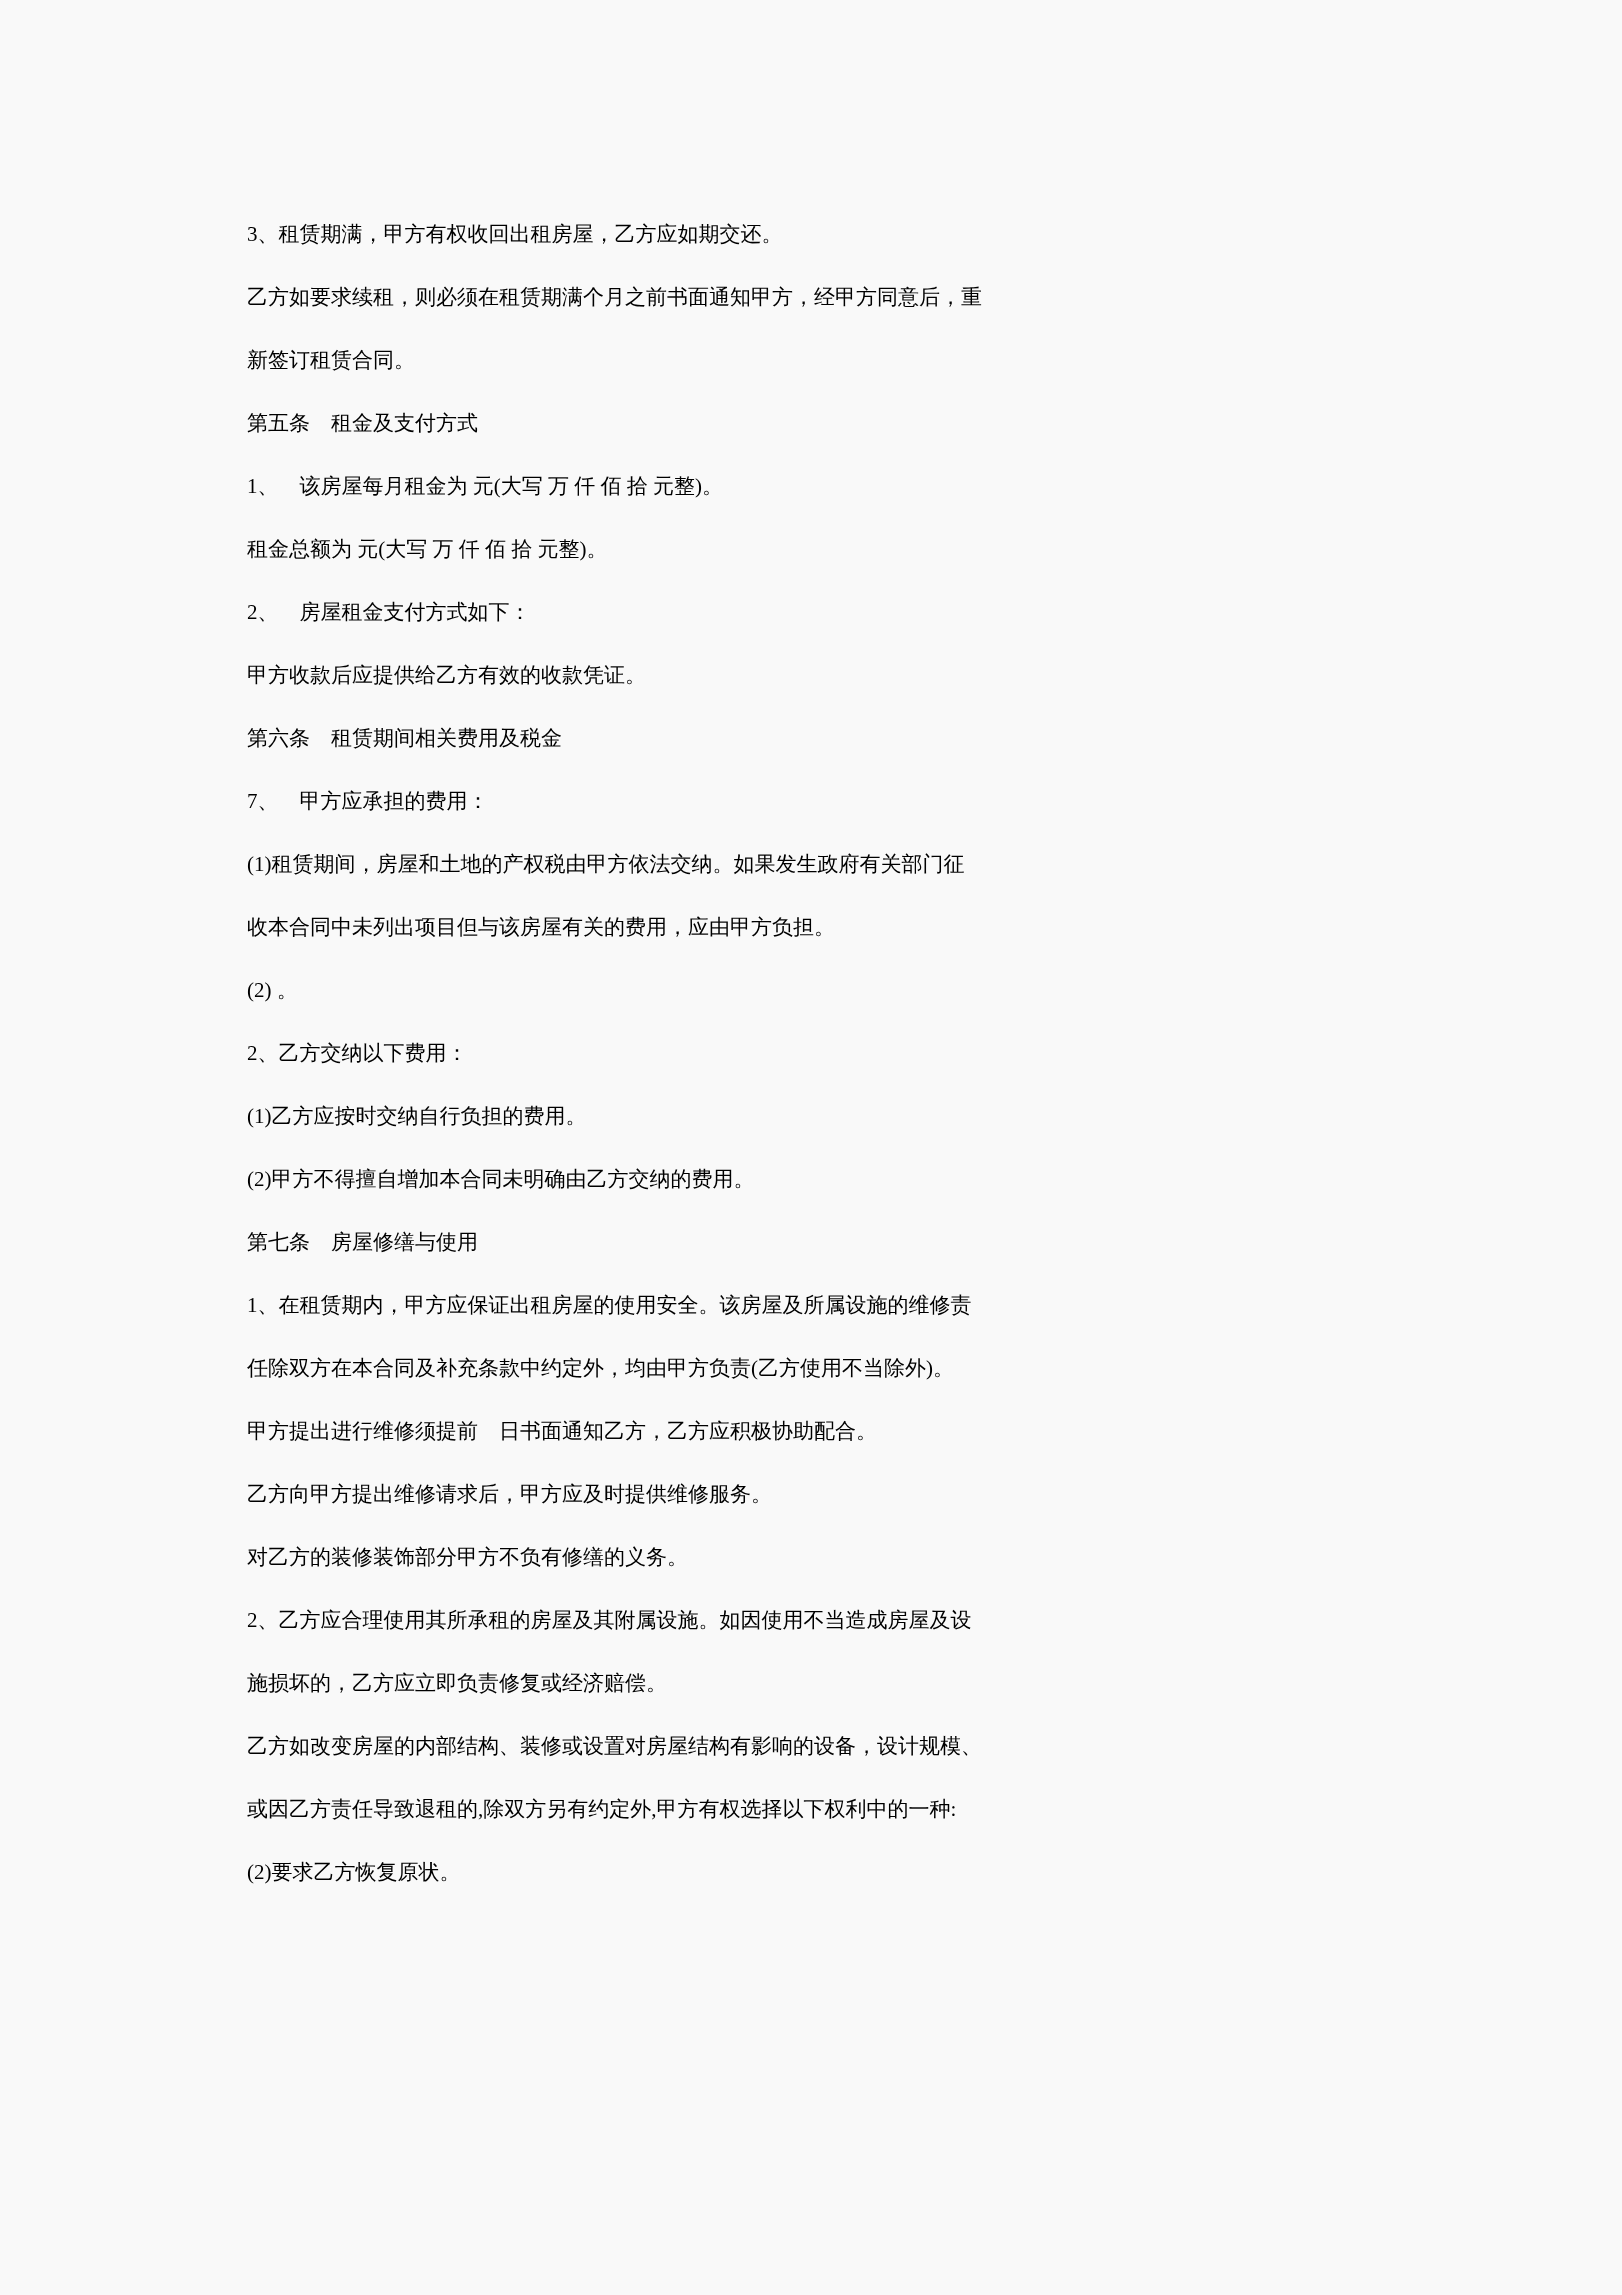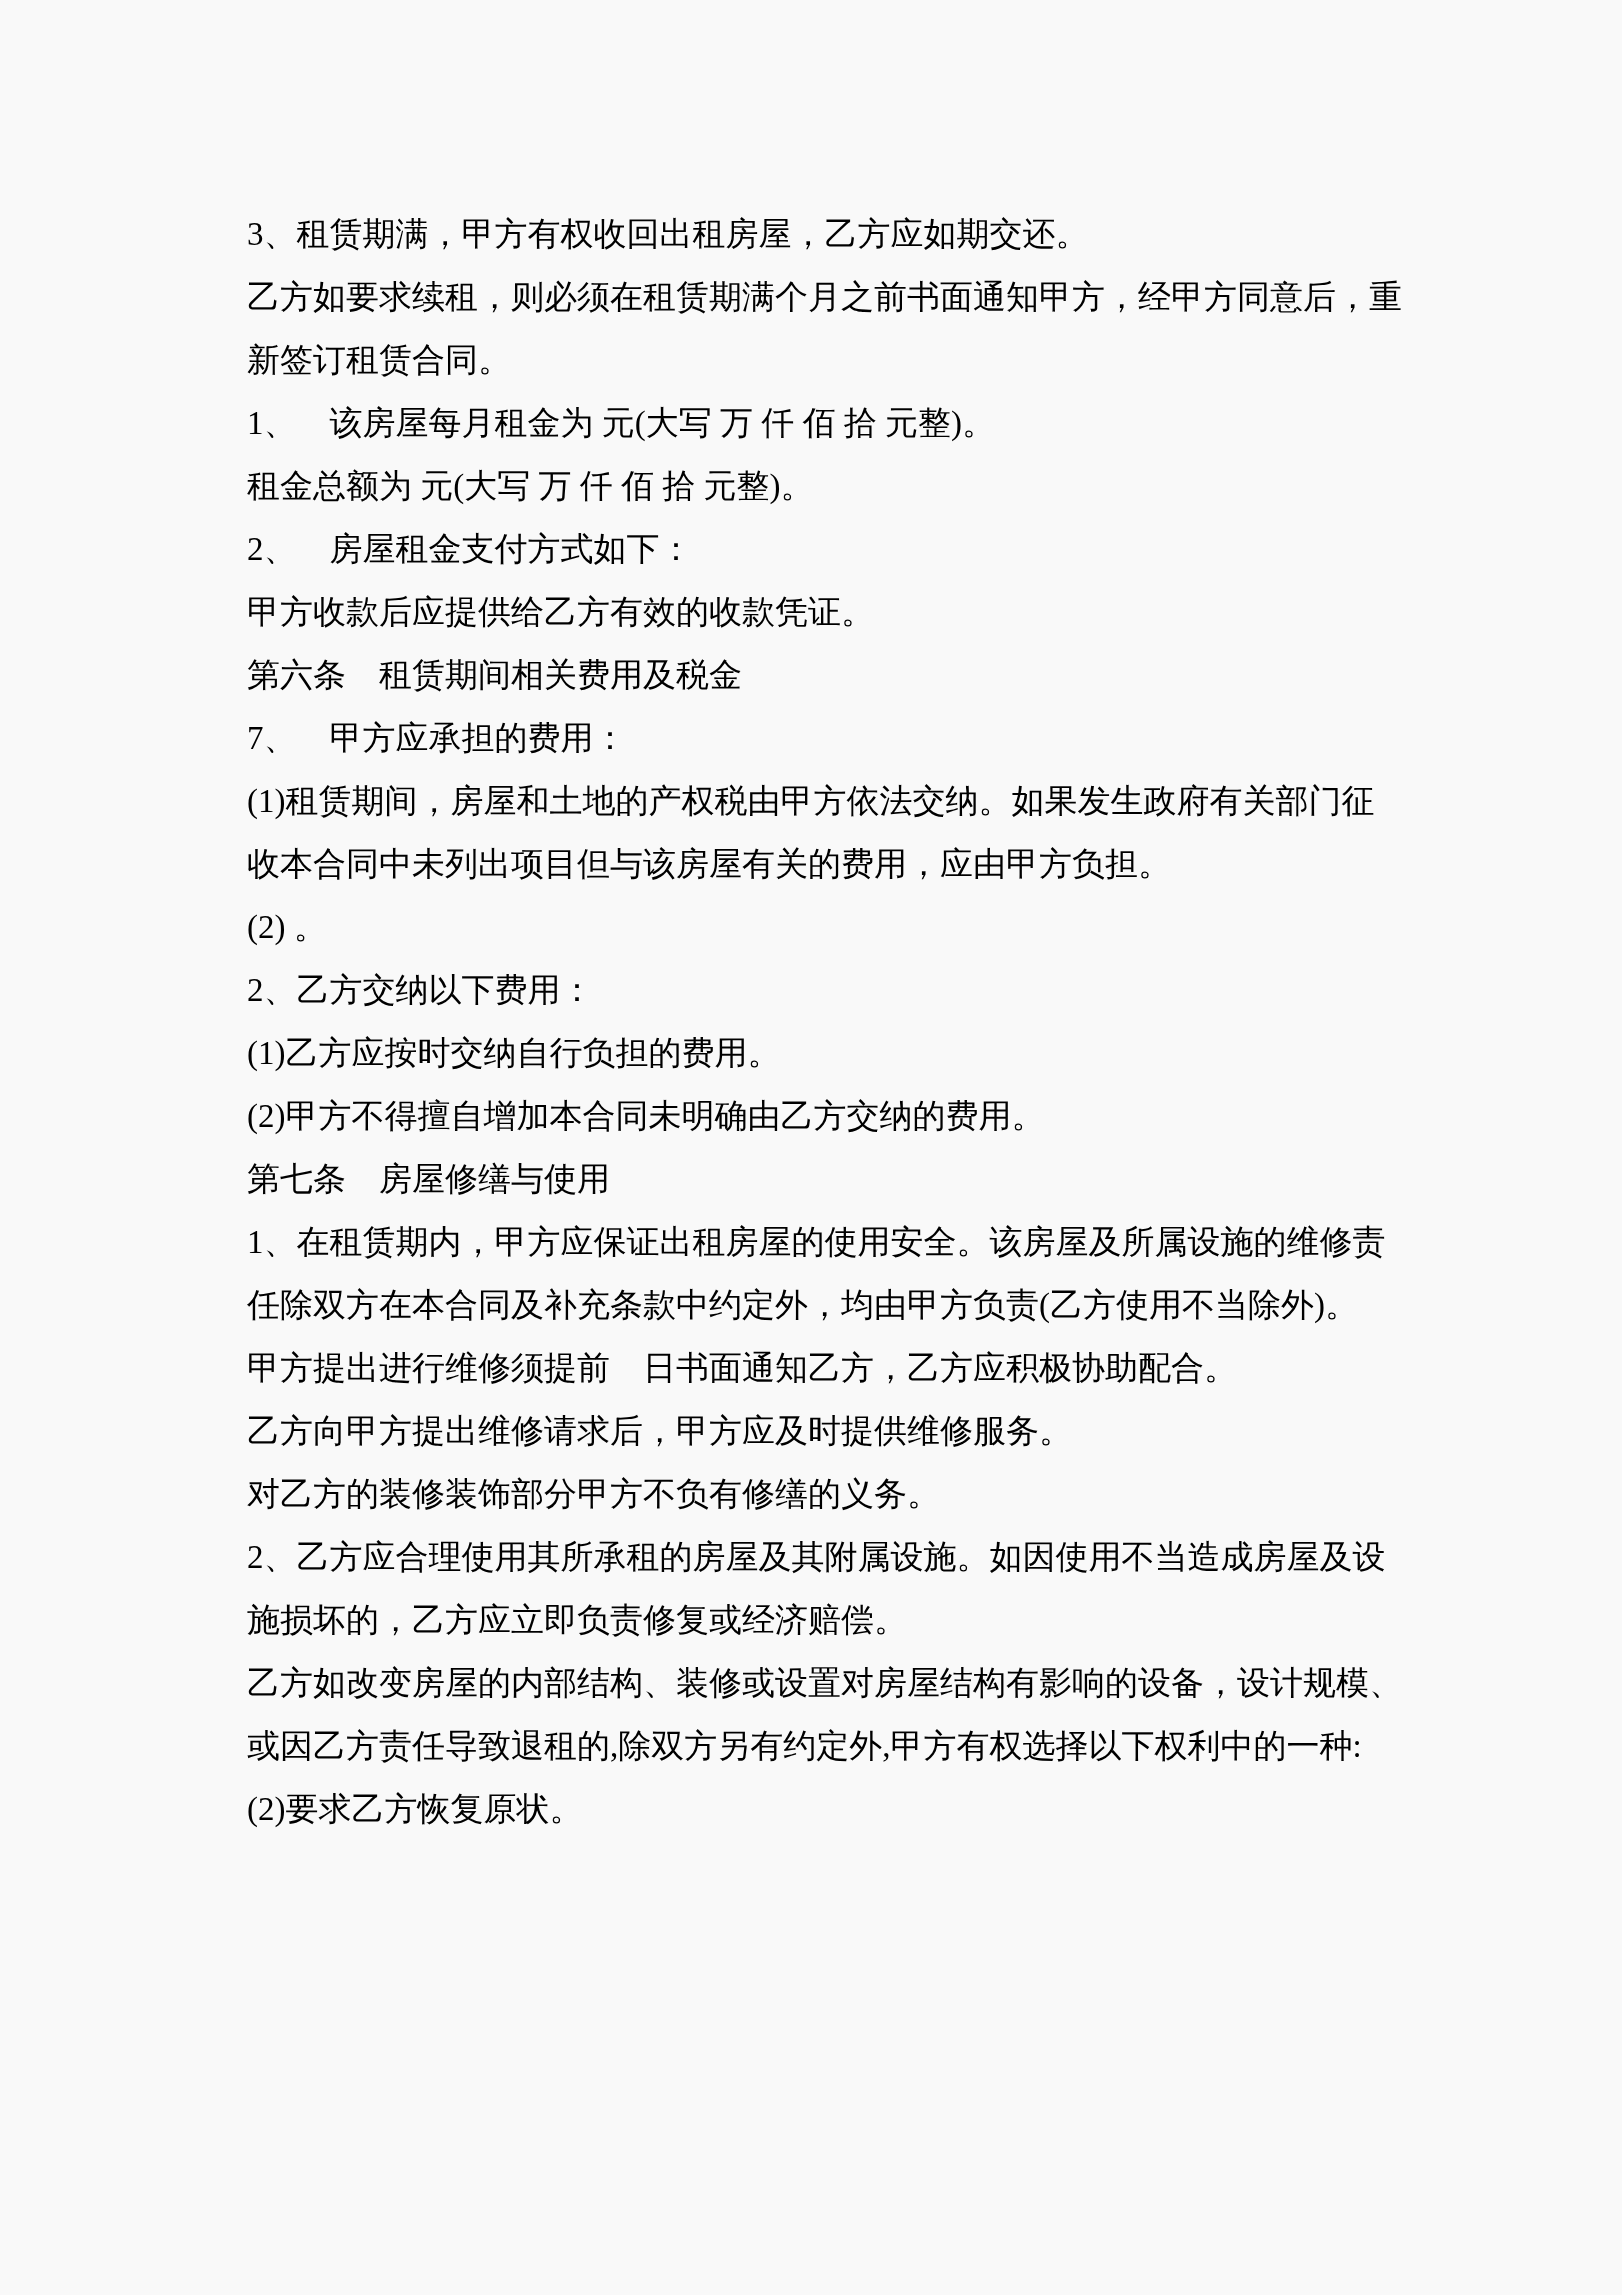--- a/index.html
+++ b/index.html
@@ -24,35 +24,36 @@
   }
   .text-block {
     position: absolute;
     top: 203px;
     left: 247px;
     width: 1139px;
   }
   .doc-line {
     height: 63px;
     line-height: 63px;
-    font-size: 33px;
+    font-size: 21px;
     color: #000000;
     white-space: pre;
     letter-spacing: 0px;
     font-weight: 400;
   }
 </style>
 </head>
 <body>
 
 <div class="page">
   <div class="text-block">
     <div class="doc-line">3、租赁期满，甲方有权收回出租房屋，乙方应如期交还。</div>
     <div class="doc-line">乙方如要求续租，则必须在租赁期满个月之前书面通知甲方，经甲方同意后，重</div>
     <div class="doc-line">新签订租赁合同。</div>
+    <div class="doc-line">第五条　租金及支付方式</div>
     <div class="doc-line">1、　该房屋每月租金为 元(大写 万 仟 佰 拾 元整)。</div>
     <div class="doc-line">租金总额为 元(大写 万 仟 佰 拾 元整)。</div>
     <div class="doc-line">2、　房屋租金支付方式如下：</div>
     <div class="doc-line">甲方收款后应提供给乙方有效的收款凭证。</div>
     <div class="doc-line">第六条　租赁期间相关费用及税金</div>
     <div class="doc-line">7、　甲方应承担的费用：</div>
     <div class="doc-line">(1)租赁期间，房屋和土地的产权税由甲方依法交纳。如果发生政府有关部门征</div>
     <div class="doc-line">收本合同中未列出项目但与该房屋有关的费用，应由甲方负担。</div>
     <div class="doc-line">(2) 。</div>
     <div class="doc-line">2、乙方交纳以下费用：</div>

